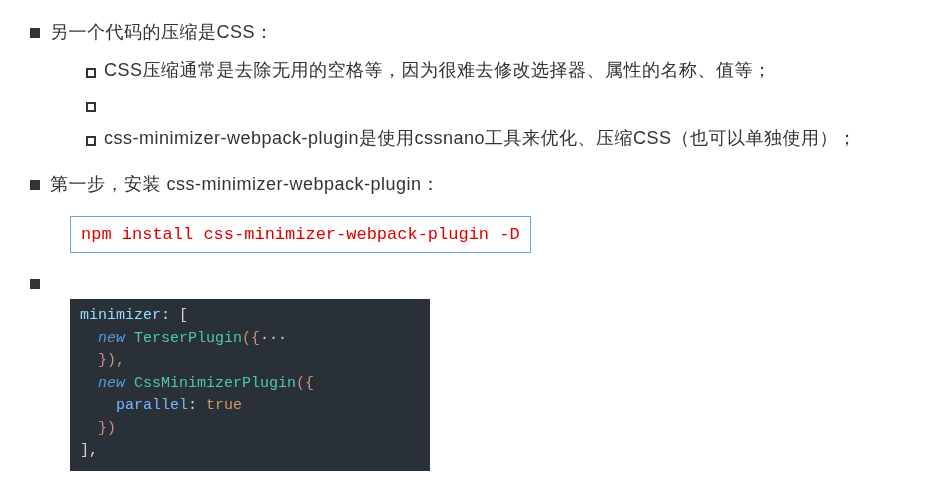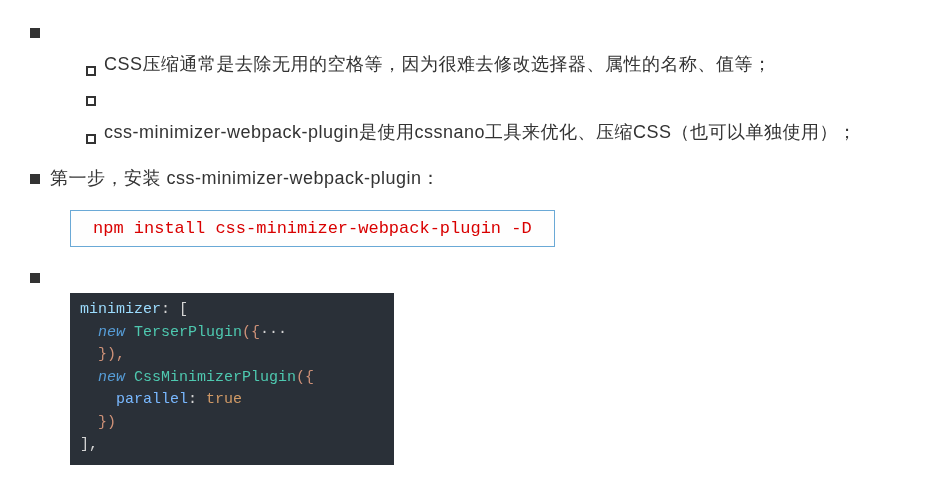--- a/index.html
+++ b/index.html
@@ -20,54 +20,54 @@
   .bullet-square-solid {
     width: 10px;
     height: 10px;
     background: #333;
     flex: 0 0 auto;
     margin-top: 8px;
     margin-right: 10px;
   }
   .item-l2 {
     display: flex;
-    align-items: flex-end;
+    align-items: center;
     margin-left: 56px;
     margin-top: 14px;
     margin-bottom: 14px;
   }
   .bullet-square-hollow {
     width: 10px;
     height: 10px;
     border: 2px solid #333;
     flex: 0 0 auto;
     margin-top: 6px;
     margin-right: 8px;
   }
   .cmd-box {
     margin-left: 40px;
     margin-top: 10px;
     margin-bottom: 18px;
     border: 1px solid #6aa9d6;
-    padding: 8px 22px;
+    padding: 8px 10px;
     display: inline-block;
     font-family: Consolas, "Courier New", monospace;
     color: #d90000;
     font-size: 17px;
     background: #fefefe;
   }
   .code-block {
     margin-left: 40px;
     margin-top: 10px;
     background: #2a3038;
     color: #ccc;
     font-family: Consolas, "Courier New", monospace;
     font-size: 15px;
     padding: 6px 10px 8px 10px;
-    width: 324px;
+    width: 360px;
     line-height: 1.5;
     white-space: pre;
   }
   .tok-key   { color: #9cdcfe; }
   .tok-punc  { color: #d4d4d4; }
   .tok-kw    { color: #569cd6; font-style: italic; }
   .tok-class { color: #4ec9b0; }
   .tok-prop  { color: #79b8ff; }
   .tok-bool  { color: #d19a66; }
   .tok-brace { color: #ce9178; }
@@ -75,20 +75,21 @@
   .sp { letter-spacing: 0.5px; }
 </style>
 </head>
 <body>
 
 
 
 
 <div class="item-l1">
   <div class="bullet-square-solid"></div>
+  <div class="sp">另一个代码的压缩是CSS：</div>
 </div>
 
 <div class="item-l2">
   <div class="bullet-square-hollow"></div>
   <div class="sp">CSS压缩通常是去除无用的空格等，因为很难去修改选择器、属性的名称、值等；</div>
 </div>
 <div class="item-l2">
   <div class="bullet-square-hollow"></div>
 </div>
 <div class="item-l2">

